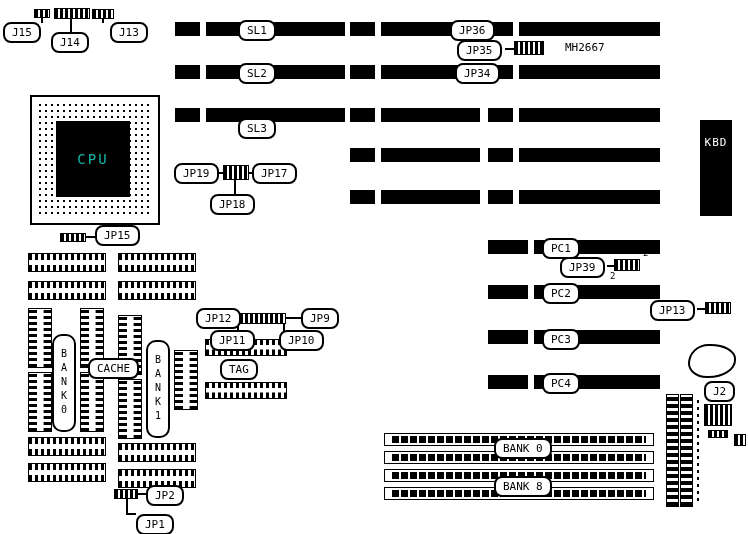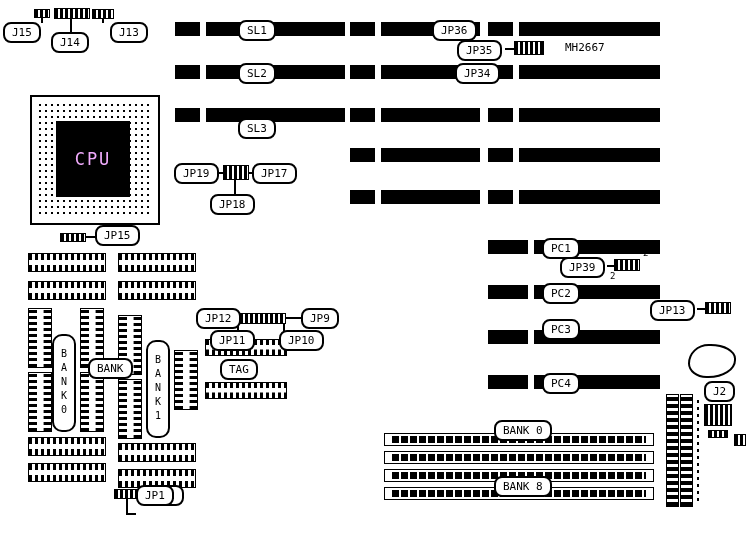--- a/index.html
+++ b/index.html
@@ -26,22 +26,22 @@
           background:repeating-linear-gradient(90deg,#000 0 3px,#fff 3px 5px)}
   .line{position:absolute;background:#000;z-index:4}
   .simm{position:absolute;height:13px;border:1px solid #000;z-index:2}
   .simm::before{content:"";position:absolute;left:7px;right:7px;top:2px;bottom:2px;
           background:repeating-linear-gradient(90deg,#000 0 7px,#fff 7px 9px)}
   .kbd{position:absolute;background:#000;color:#fff;font-size:11px;text-align:center;
        padding-top:16px;z-index:2;letter-spacing:1px}
   .cpu{position:absolute;border:2px solid #000;padding:5px;z-index:2;
        background-image:radial-gradient(#000 1.1px,transparent 1.3px);
        background-size:6px 6px;background-origin:content-box;background-clip:content-box}
-  .cpu-core{position:absolute;background:#000;color:#f0abfc;display:flex;align-items:center;
-       justify-content:center;font-size:17px;letter-spacing:2px}
+  .cpu-core{position:absolute;background:#000;color:#14b8a6;display:flex;align-items:center;
+       justify-content:center;font-size:14px;letter-spacing:2px}
   .pwr{position:absolute;border:1px solid #000;z-index:2;
        background:repeating-linear-gradient(0deg,#000 0 4px,#fff 4px 7px)}
   .dotcol{position:absolute;z-index:2;
        background-image:radial-gradient(#000 1.1px,transparent 1.3px);background-size:6px 7px}
   .blob{position:absolute;border:2px solid #000;background:#fff;z-index:2;
        border-radius:45% 55% 60% 40%/60% 45% 55% 45%}
   .tiny{position:absolute;font-size:9px;line-height:1;z-index:7}
   .plain{position:absolute;font-size:11px;line-height:1;z-index:6}
 </style>
 </head>
@@ -69,28 +69,29 @@
   <div class="bar" style="left:350px;top:22px;width:130px"></div>
   <div class="bar" style="left:488px;top:22px;width:172px"></div>
   <div class="bar" style="left:350px;top:65px;width:130px"></div>
   <div class="bar" style="left:488px;top:65px;width:172px"></div>
   <div class="bar" style="left:350px;top:108px;width:130px"></div>
   <div class="bar" style="left:488px;top:108px;width:172px"></div>
   <div class="bar" style="left:350px;top:148px;width:130px"></div>
   <div class="bar" style="left:488px;top:148px;width:172px"></div>
   <div class="bar" style="left:350px;top:190px;width:130px"></div>
   <div class="bar" style="left:488px;top:190px;width:172px"></div>
-  <div class="callout" style="left:432px;top:20px">JP36</div>
+  <div class="callout" style="left:450px;top:20px">JP36</div>
   <div class="callout" style="left:455px;top:63px">JP34</div>
 
   <div class="callout" style="left:457px;top:40px">JP35</div>
   <div class="line" style="left:505px;top:48px;width:9px;height:2px"></div>
   <div class="jumper" style="left:514px;top:41px;width:30px;height:14px"></div>
   <div class="plain" style="left:565px;top:42px">MH2667</div>
 
+  <div class="kbd" style="left:700px;top:120px;width:32px;height:96px">KBD</div>
 
   <div class="cpu" style="left:30px;top:95px;width:130px;height:130px">
     <div class="cpu-core" style="left:24px;top:24px;width:74px;height:76px">CPU</div>
   </div>
 
   <div class="callout" style="left:174px;top:163px">JP19</div>
   <div class="callout" style="left:252px;top:163px">JP17</div>
   <div class="jumper" style="left:223px;top:165px;width:26px;height:15px"></div>
   <div class="line" style="left:217px;top:172px;width:6px;height:2px"></div>
   <div class="line" style="left:249px;top:172px;width:4px;height:2px"></div>
@@ -112,21 +113,21 @@
   <div class="chip-v" style="left:118px;top:315px;width:24px;height:60px"></div>
   <div class="chip-v" style="left:118px;top:379px;width:24px;height:60px"></div>
   <div class="chip-v" style="left:174px;top:350px;width:24px;height:60px"></div>
   <div class="chip-h" style="left:28px;top:437px;width:78px;height:19px"></div>
   <div class="chip-h" style="left:28px;top:463px;width:78px;height:19px"></div>
   <div class="chip-h" style="left:118px;top:443px;width:78px;height:19px"></div>
   <div class="chip-h" style="left:118px;top:469px;width:78px;height:19px"></div>
 
   <div class="vcallout" style="left:52px;top:334px;width:24px;height:98px">BANK0</div>
   <div class="vcallout" style="left:146px;top:340px;width:24px;height:98px">BANK1</div>
-  <div class="callout" style="left:88px;top:358px">BANK</div>
+  <div class="callout" style="left:88px;top:358px">CACHE</div>
 
   <div class="chip-h" style="left:205px;top:339px;width:82px;height:17px"></div>
   <div class="chip-h" style="left:205px;top:382px;width:82px;height:17px"></div>
   <div class="callout" style="left:220px;top:359px">TAG</div>
 
   <div class="jumper" style="left:234px;top:313px;width:52px;height:11px"></div>
   <div class="line" style="left:229px;top:317px;width:5px;height:2px"></div>
   <div class="line" style="left:286px;top:317px;width:15px;height:2px"></div>
   <div class="line" style="left:237px;top:324px;width:2px;height:7px"></div>
   <div class="line" style="left:283px;top:324px;width:2px;height:7px"></div>
@@ -134,21 +135,21 @@
   <div class="callout" style="left:301px;top:308px">JP9</div>
   <div class="callout" style="left:210px;top:330px">JP11</div>
   <div class="callout" style="left:279px;top:330px">JP10</div>
 
   <div class="bar n40" style="left:488px;top:240px;width:172px"></div>
   <div class="bar n40" style="left:488px;top:285px;width:172px"></div>
   <div class="bar n40" style="left:488px;top:330px;width:172px"></div>
   <div class="bar n40" style="left:488px;top:375px;width:172px"></div>
   <div class="callout" style="left:542px;top:238px">PC1</div>
   <div class="callout" style="left:542px;top:283px">PC2</div>
-  <div class="callout" style="left:542px;top:319px">PC3</div>
+  <div class="callout" style="left:542px;top:329px">PC3</div>
   <div class="callout" style="left:542px;top:373px">PC4</div>
 
   <div class="callout" style="left:560px;top:257px">JP39</div>
   <div class="line" style="left:607px;top:265px;width:7px;height:2px"></div>
   <div class="jumper" style="left:614px;top:259px;width:26px;height:12px"></div>
   <div class="tiny" style="left:643px;top:249px">2</div>
   <div class="tiny" style="left:610px;top:272px">2</div>
 
   <div class="callout" style="left:650px;top:300px">JP13</div>
   <div class="line" style="left:697px;top:308px;width:8px;height:2px"></div>
@@ -161,23 +162,23 @@
   <div class="jumper" style="left:734px;top:434px;width:12px;height:12px"></div>
 
   <div class="pwr" style="left:666px;top:394px;width:13px;height:113px"></div>
   <div class="pwr" style="left:680px;top:394px;width:13px;height:113px"></div>
   <div class="dotcol" style="left:695px;top:398px;width:7px;height:106px"></div>
 
   <div class="simm" style="left:384px;top:433px;width:270px"></div>
   <div class="simm" style="left:384px;top:451px;width:270px"></div>
   <div class="simm" style="left:384px;top:469px;width:270px"></div>
   <div class="simm" style="left:384px;top:487px;width:270px"></div>
-  <div class="callout" style="left:494px;top:420px">BANK 0</div>
+  <div class="callout" style="left:494px;top:438px">BANK 0</div>
   <div class="callout" style="left:494px;top:476px">BANK 8</div>
 
   <div class="jumper" style="left:114px;top:489px;width:24px;height:10px"></div>
   <div class="line" style="left:138px;top:493px;width:8px;height:2px"></div>
   <div class="callout" style="left:146px;top:485px">JP2</div>
   <div class="line" style="left:126px;top:499px;width:2px;height:14px"></div>
   <div class="line" style="left:126px;top:513px;width:10px;height:2px"></div>
-  <div class="callout" style="left:136px;top:485px">JP1</div>
+  <div class="callout" style="left:136px;top:514px">JP1</div>
 
 </div>
 
 </body></html>

